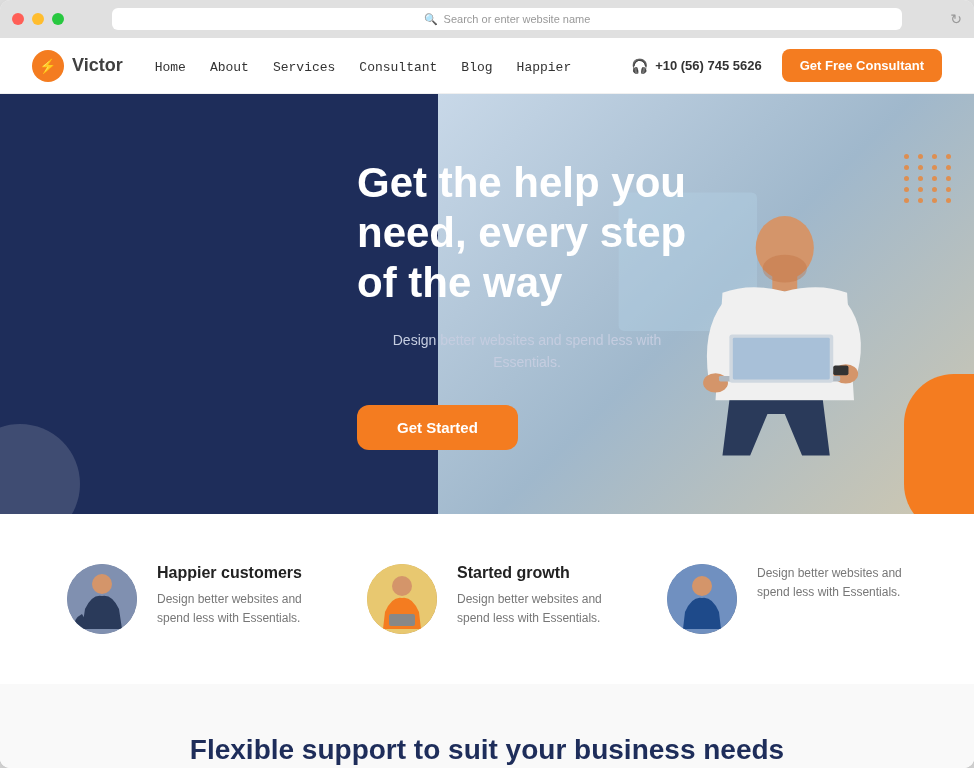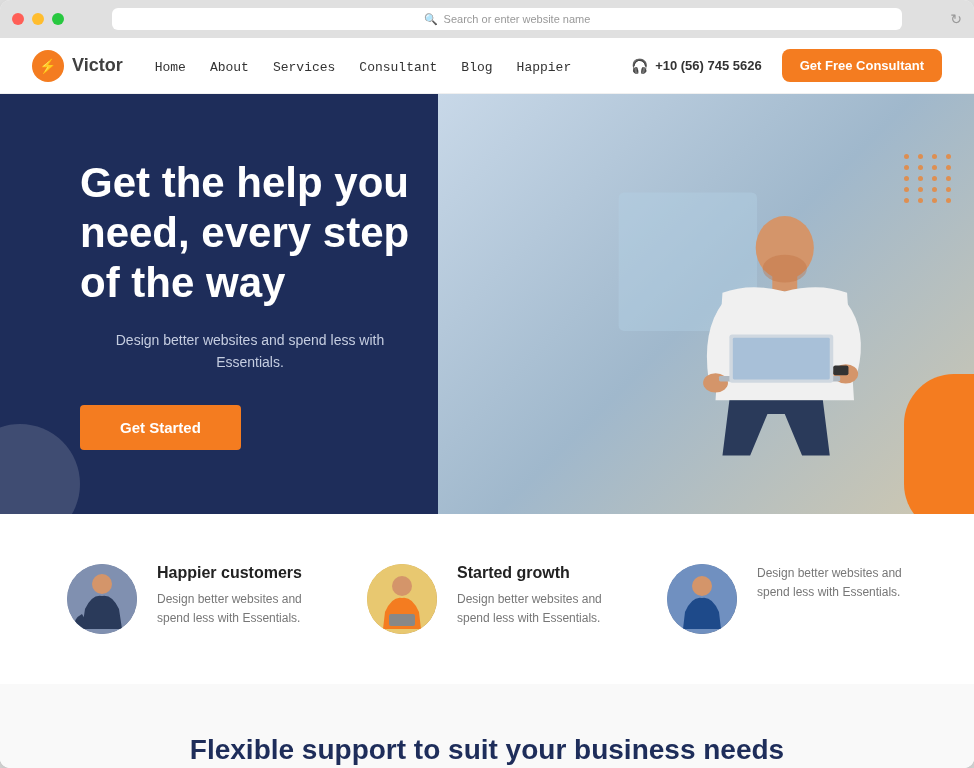--- a/index.html
+++ b/index.html
@@ -148,20 +148,21 @@
     }
 
     
     .hero {
       background: #1e2d5a;
       position: relative;
       overflow: hidden;
       min-height: 420px;
       display: flex;
       align-items: center;
+      justify-content: center;
     }
     .hero-content {
       padding: 60px 0 60px 80px;
       z-index: 2;
       position: relative;
       max-width: 420px;
     }
     .hero-title {
       font-size: 42px;
       font-weight: 800;
@@ -174,21 +175,21 @@
       color: #c5cde0;
       margin-bottom: 32px;
       line-height: 1.6;
       text-align: center;
     }
     .btn-get-started {
       background: #f47c20;
       color: white;
       border: none;
       padding: 14px 40px;
-      border-radius: 4px;
+      border-radius: 12px;
       font-size: 15px;
       font-weight: 600;
       cursor: pointer;
       display: block;
     }
     .hero-image-area {
       position: absolute;
       right: 0;
       top: 0;
       width: 55%;

